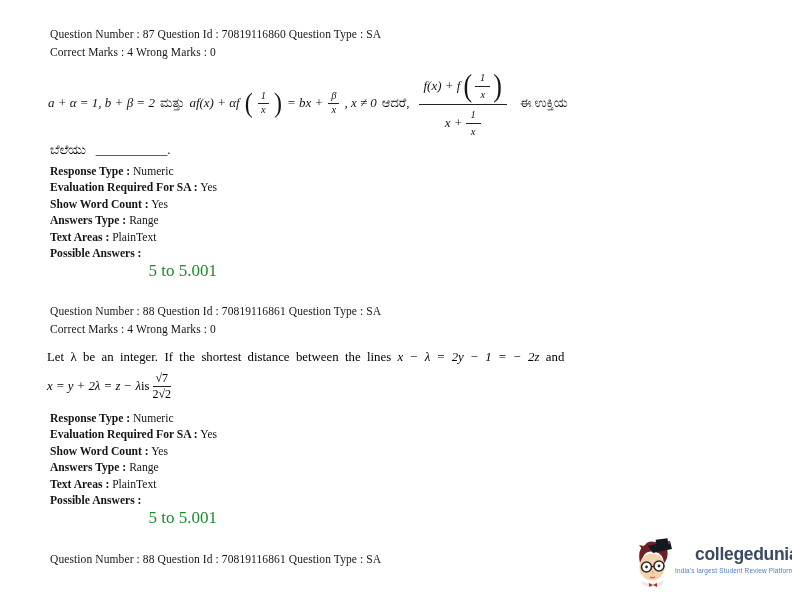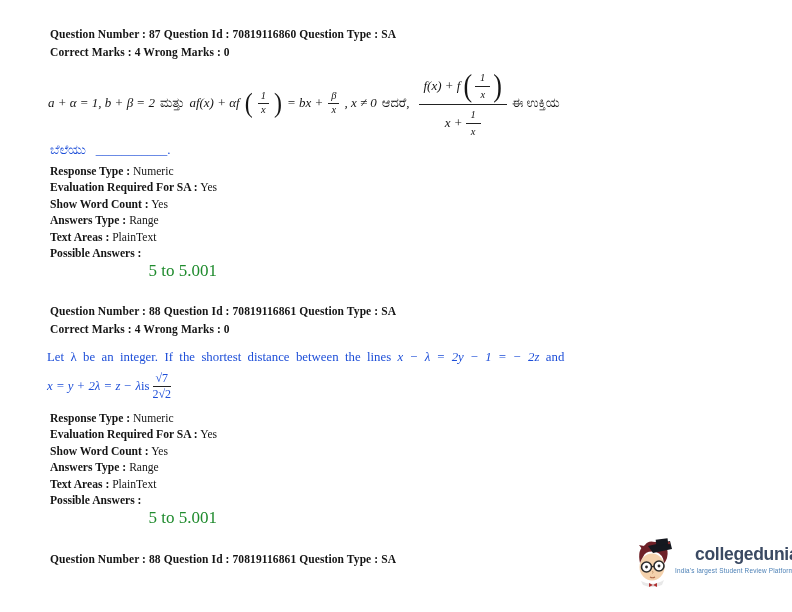--- a/index.html
+++ b/index.html
@@ -1,22 +1,22 @@
 <!DOCTYPE html>
 <html><head>
 <meta charset="utf-8">
 <style>
   html,body { margin:0; padding:0; }
   body {
     width:792px; height:612px; background:#ffffff; position:relative;
     font-family:"Liberation Serif", serif; color:#151515; overflow:hidden;
   }
   .abs { position:absolute; }
-  .hdr { font-weight:bold; font-size:11.5px; letter-spacing:0.1px; white-space:nowrap; }
-  .bodytext { font-size:13px; color:#1d4ed8; white-space:nowrap; }
+  .hdr { font-weight:normal; font-size:11.5px; letter-spacing:0.1px; white-space:nowrap; }
+  .bodytext { font-size:13px; color:#000000; white-space:nowrap; }
   .math { font-style:italic; }
   .kn { font-style:normal; }
   .meta-block { font-size:11.6px; line-height:16.4px; }
   .meta-row .lbl { font-weight:bold; }
   .meta-row { white-space:nowrap; }
   .answer-green { font-size:17px;text-align:right; }
   .formula-row { display:flex; align-items:center; gap:5px; font-size:13px; white-space:nowrap; }
   .frac { display:inline-flex; flex-direction:column; align-items:center; vertical-align:middle; line-height:1.05; text-align:center; }
   .frac .num { border-bottom:1px solid #222; padding:0 3px 1px; }
   .frac .den { padding:1px 3px 0; }
@@ -69,21 +69,21 @@
       <span class="paren paren-lg">)</span>
     </span>
     <span class="den">
       <span>x +</span>
       <span class="frac frac-sm">
         <span class="num">1</span>
         <span class="den">x</span>
       </span>
     </span>
   </span>
-  <span class="kn" style="">ಈ  ಉಕ್ತಿಯ</span>
+  <span class="kn" style="margin-left:8px;">ಈ  ಉಕ್ತಿಯ</span>
 </div>
 
 <div class="abs bodytext" style="left:50px; top:142px;">
   <span class="kn">ಬೆಲೆಯು</span>&nbsp;&nbsp;
   <span>___________.</span>
 </div>
 
 <div class="abs meta-block" style="left:50px; top:164px;">
   <div class="meta-row"><span class="lbl">Response Type :</span> <span>Numeric</span></div>
   <div class="meta-row"><span class="lbl">Evaluation Required For SA :</span> <span>Yes</span></div>

